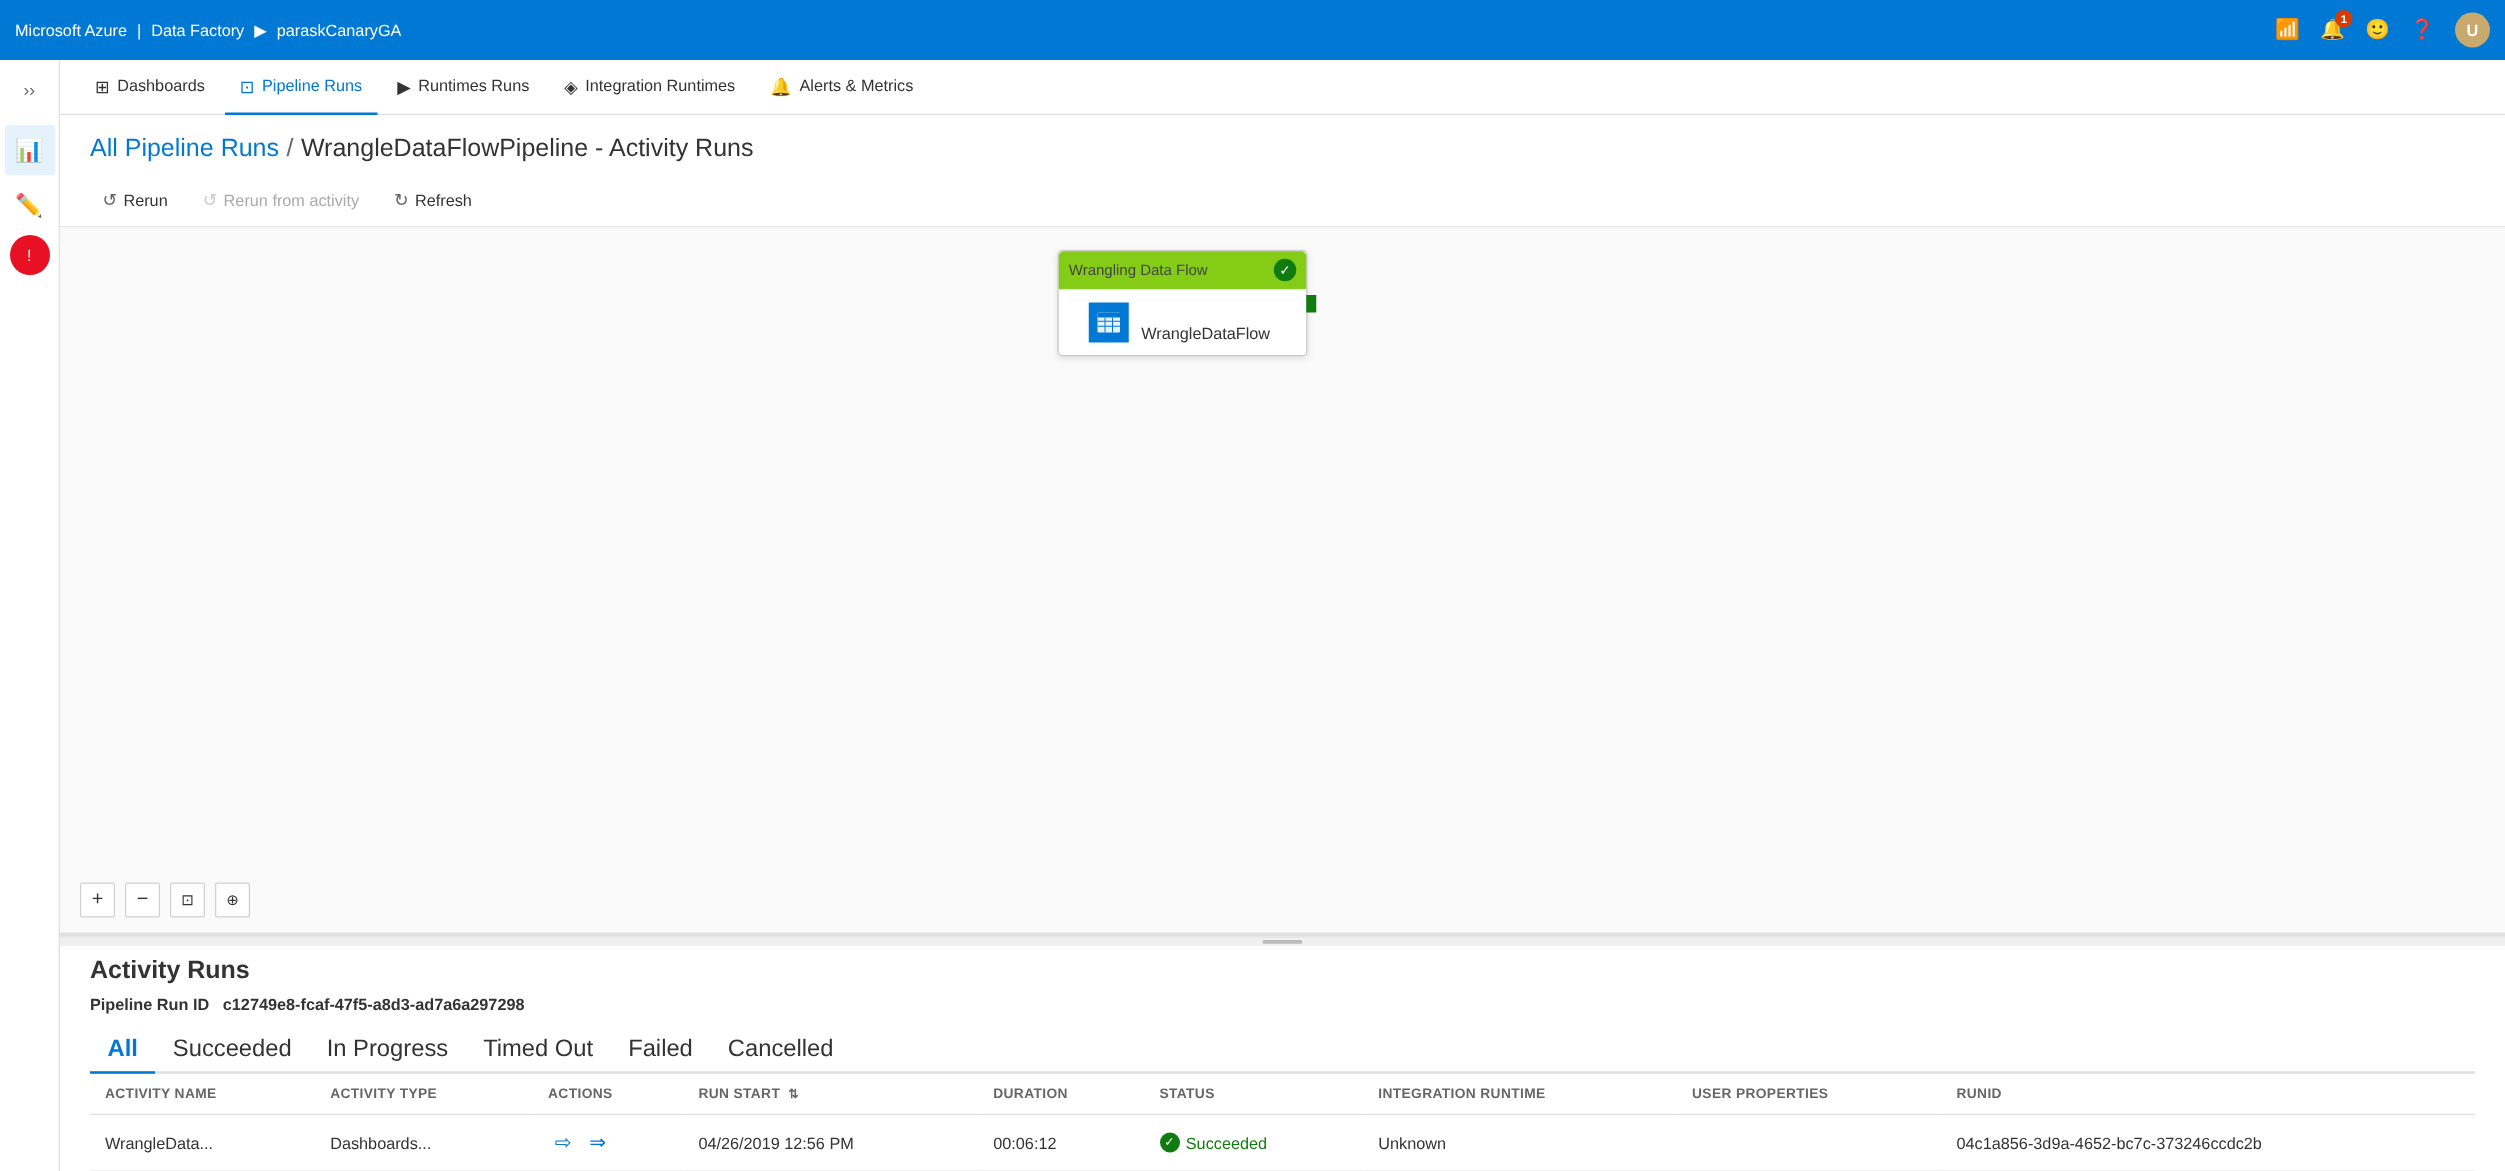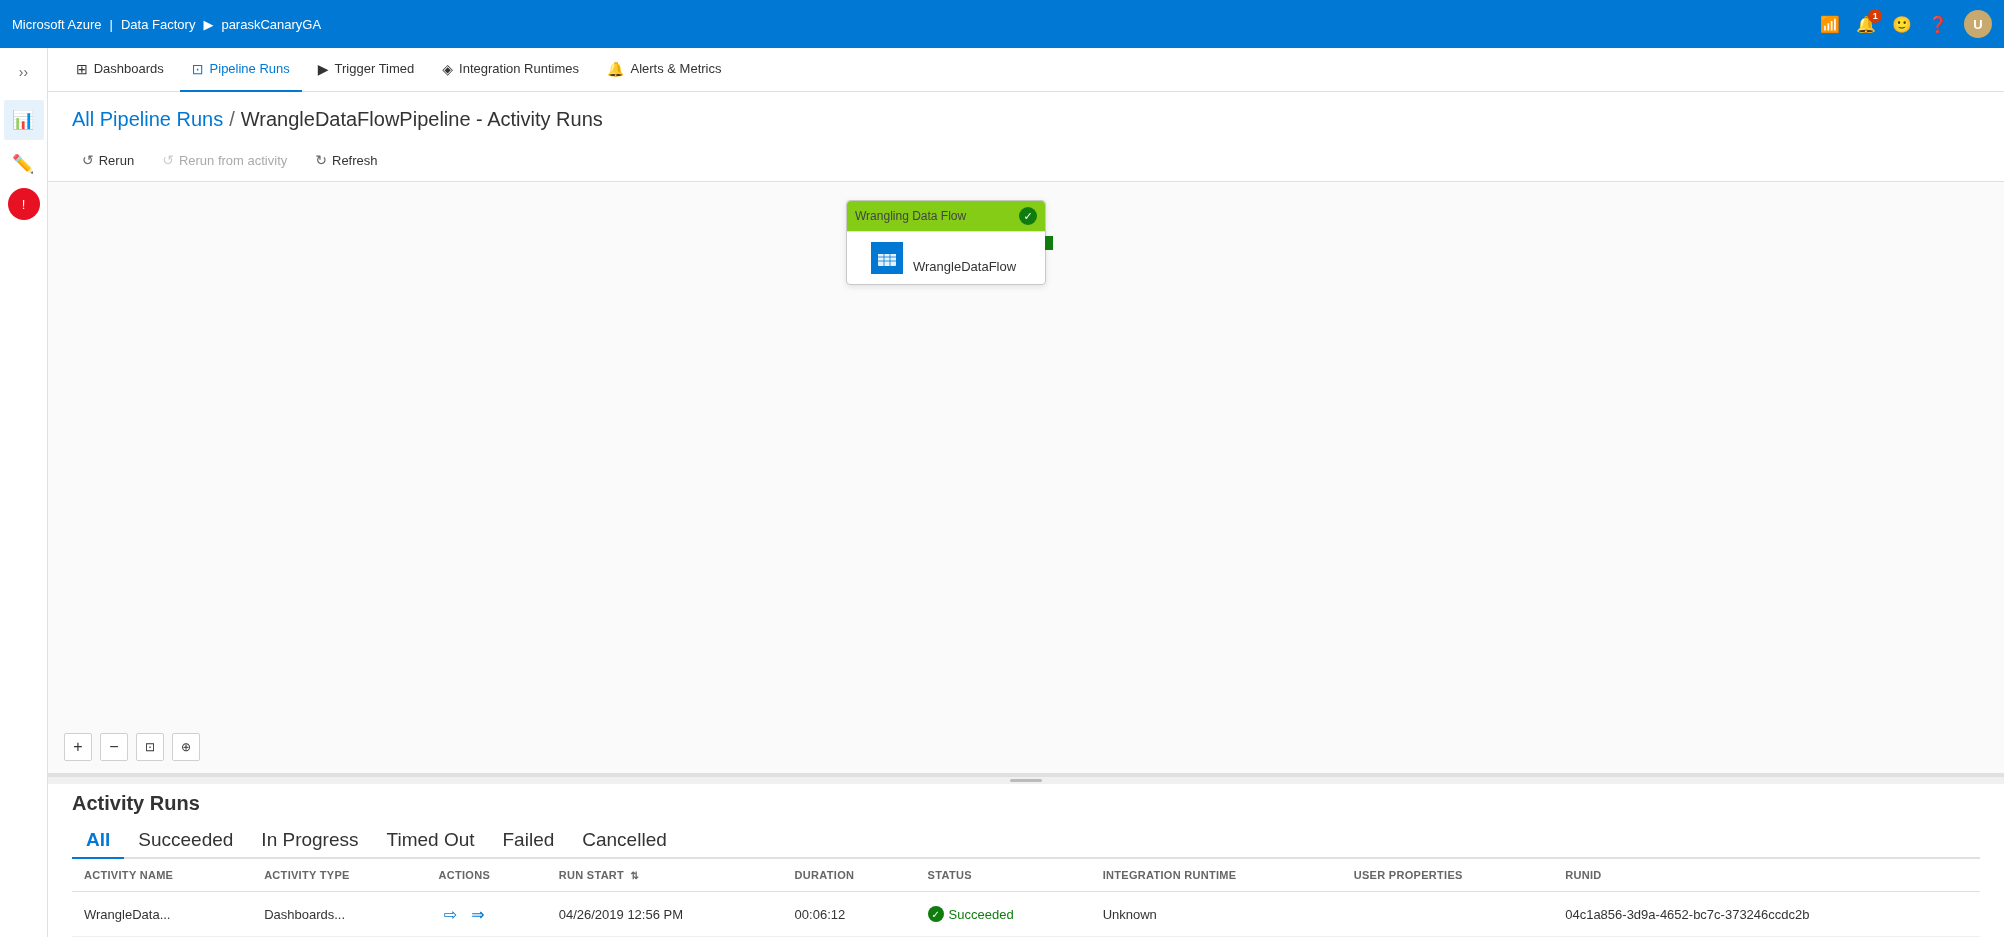--- a/index.html
+++ b/index.html
@@ -345,21 +345,21 @@
       <div class="nav-tab">
         <span class="nav-tab-icon">⊞</span>
         <span>Dashboards</span>
       </div>
       <div class="nav-tab active">
         <span class="nav-tab-icon">⊡</span>
         <span>Pipeline Runs</span>
       </div>
       <div class="nav-tab">
         <span class="nav-tab-icon">▶</span>
-        <span>Trigger Timed</span>
+        <span>Runtimes Runs</span>
       </div>
       <div class="nav-tab">
         <span class="nav-tab-icon">◈</span>
         <span>Integration Runtimes</span>
       </div>
       <div class="nav-tab">
         <span class="nav-tab-icon">🔔</span>
         <span>Alerts &amp; Metrics</span>
       </div>
     </div>
@@ -417,20 +417,25 @@
           <div class="canvas-ctrl-btn" style="font-size:12px;">⊕</div>
         </div>
       </div>
 
       <div class="resize-handle">
         <div class="resize-handle-bar"></div>
       </div>
 
       <div class="activity-runs">
         <div class="ar-title">Activity Runs</div>
+        <div class="ar-pipeline-id">
+          <span>Pipeline Run ID</span>
+          <span>&nbsp;</span>
+          <span style="font-weight:700;">c12749e8-fcaf-47f5-a8d3-ad7a6a297298</span>
+        </div>
 
         <div class="filter-tabs">
           <div class="filter-tab active">
             <span>All</span>
           </div>
           <div class="filter-tab">
             <span>Succeeded</span>
           </div>
           <div class="filter-tab">
             <span>In Progress</span>

